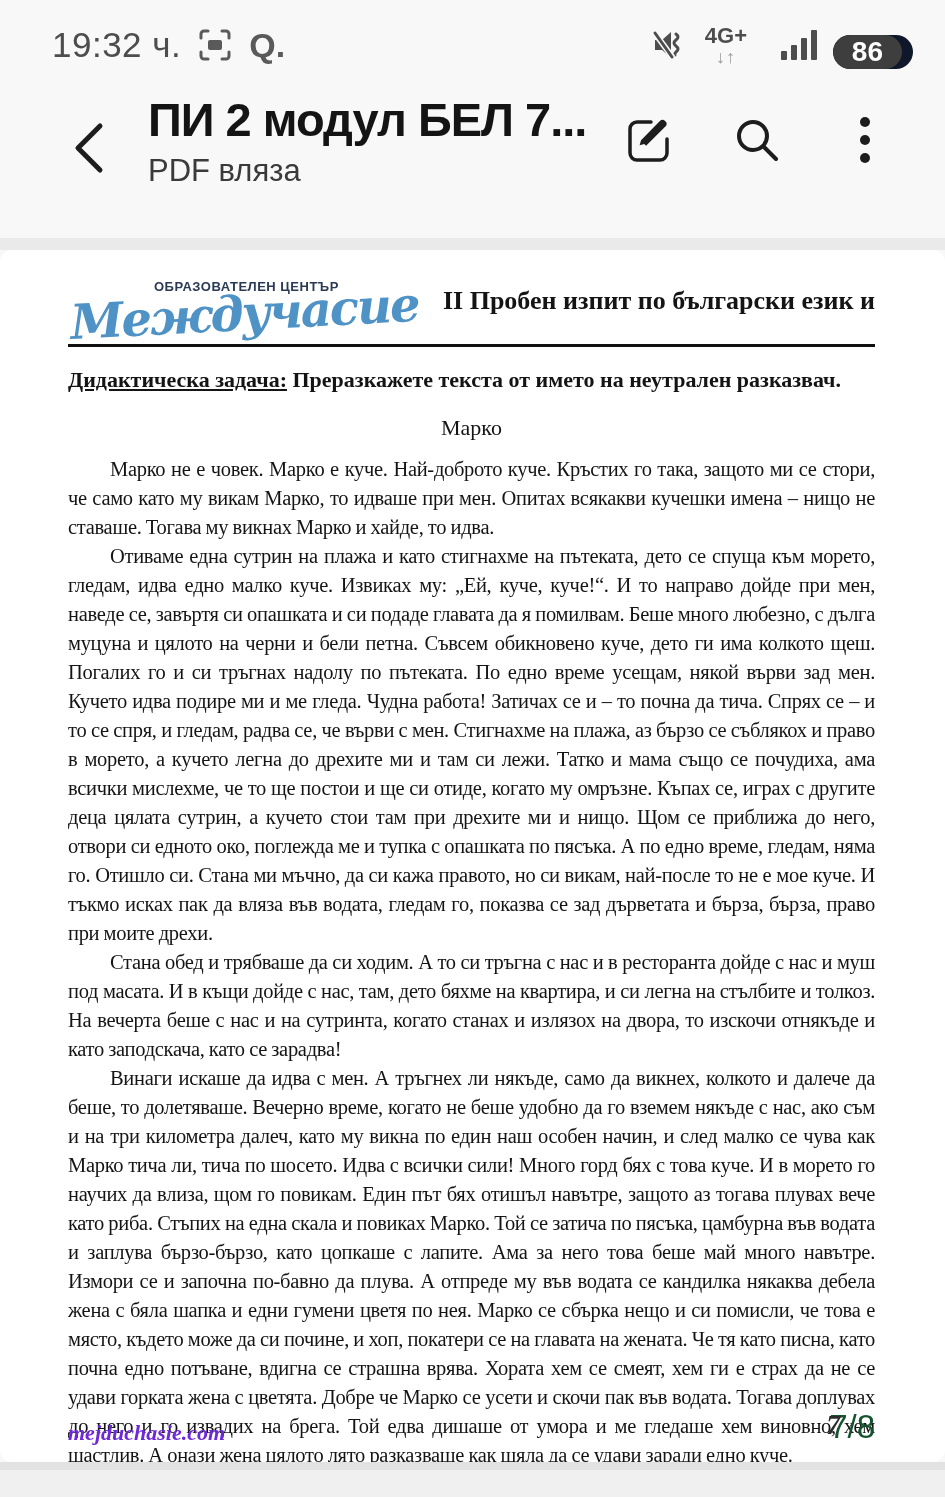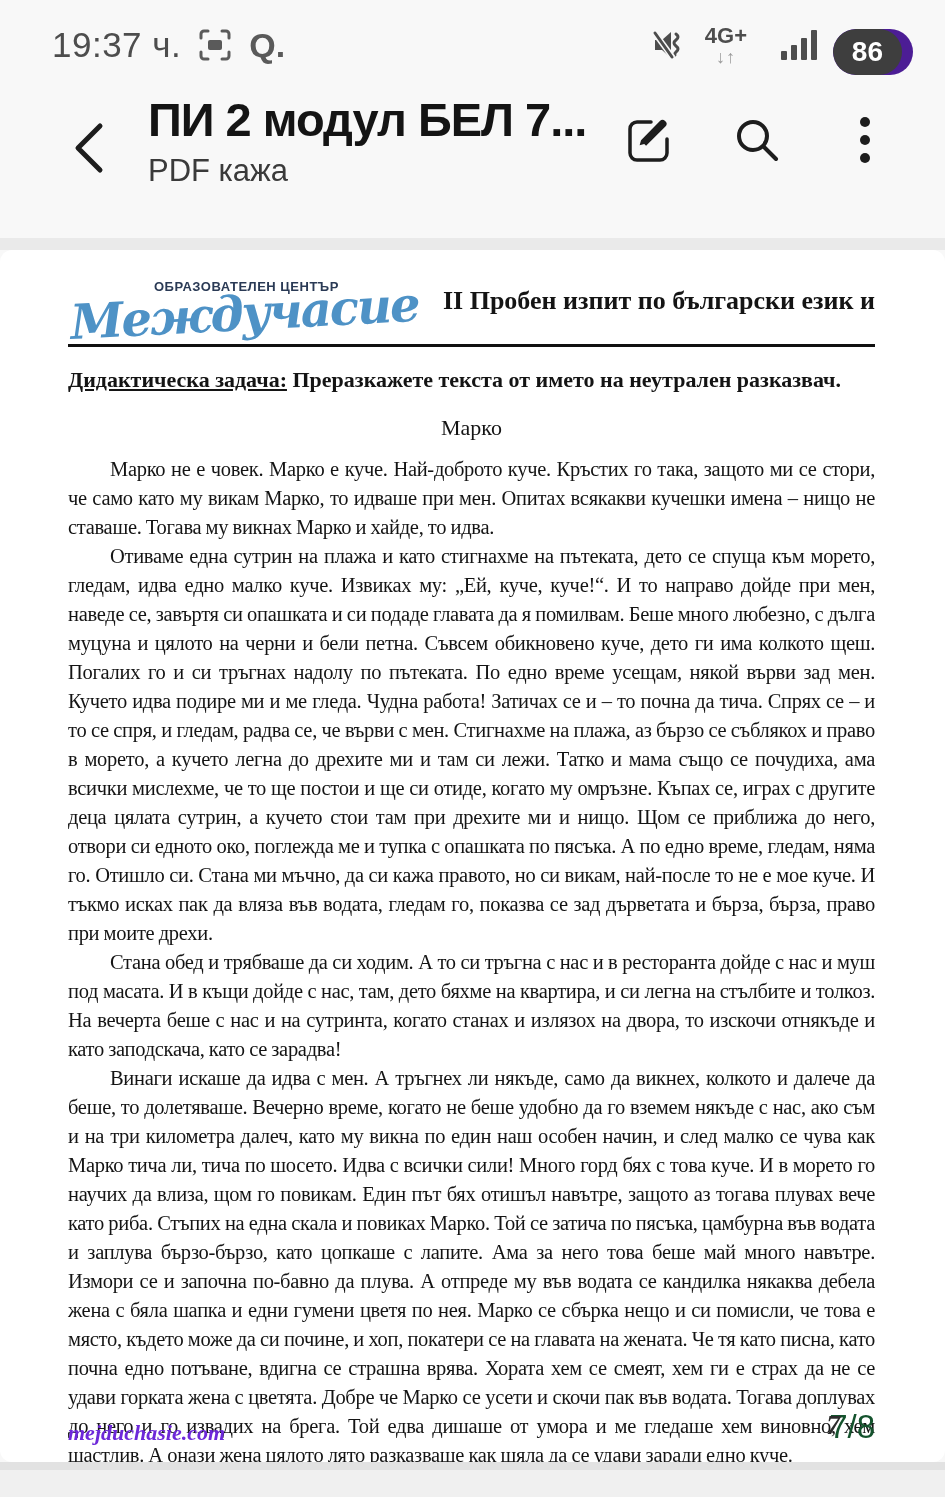--- a/index.html
+++ b/index.html
@@ -32,23 +32,23 @@
   .net-type { font-size: 22px; font-weight: 700; color: #4d4d4d; }
   .net-arrows { font-size: 18px; color: #9a9a9a; letter-spacing: 1px; margin-top: 1px; }
   .sig-bars { display: flex; align-items: flex-end; gap: 4px; height: 30px; }
   .sig-bars i { display: block; width: 6px; background: #4d4d4d; border-radius: 1px; }
   .sig-bars i:nth-child(1){height: 9px;}
   .sig-bars i:nth-child(2){height: 15px;}
   .sig-bars i:nth-child(3){height: 22px;}
   .sig-bars i:nth-child(4){height: 30px;}
   .battery {
     position: relative;
-    width: 80px; height: 46px;
+    width: 80px; height: 34px;
     border-radius: 23px;
-    background: #4c1d95;
+    background: #0f172a;
     overflow: hidden;
     display: flex; align-items: center; margin-top: 14px;
   }
   .battery .fill {
     position: absolute; left: 0; top: 0; bottom: 0;
     width: 86%;
     background: #3e3e3e;
     border-radius: 23px;
   }
   .battery .pct {
@@ -161,21 +161,21 @@
   }
   svg { display: block; }
 </style>
 </head>
 <body>
 
 <div class="screen">
 
   <div class="status-bar">
     <div class="status-left">
-      <span class="status-time">19:37 ч.</span>
+      <span class="status-time">19:32 ч.</span>
       <span>
         <svg width="36" height="36" viewBox="0 0 36 36" fill="none" stroke="#5a5a5a" stroke-width="3" stroke-linecap="round">
           <path d="M4 11 V7 a3 3 0 0 1 3-3 h4"></path>
           <path d="M25 4 h4 a3 3 0 0 1 3 3 v4"></path>
           <path d="M32 25 v4 a3 3 0 0 1-3 3 h-4"></path>
           <path d="M11 32 H7 a3 3 0 0 1-3-3 v-4"></path>
           <rect x="11" y="13" width="14" height="10" rx="2" fill="#5a5a5a" stroke="none"></rect>
         </svg>
       </span>
       <span class="q-badge">Q.</span>
@@ -207,21 +207,21 @@
   </div>
 
   <div class="app-header">
     <div class="back-btn">
       <svg width="40" height="60" viewBox="0 0 40 60" fill="none" stroke="#1d1d1d" stroke-width="5" stroke-linecap="round" stroke-linejoin="round">
         <polyline points="30,8 8,30 30,52"></polyline>
       </svg>
     </div>
     <div class="hdr-titles">
       <div class="hdr-title">ПИ 2 модул БЕЛ 7...</div>
-      <div class="hdr-subtitle">PDF кажа</div>
+      <div class="hdr-subtitle">PDF вляза</div>
     </div>
     <div class="hdr-actions">
       <div class="action-btn">
         <svg width="54" height="54" viewBox="0 0 54 54" fill="none" stroke="#1d1d1d" stroke-width="3.5" stroke-linecap="round" stroke-linejoin="round">
           <path d="M45 26 v14 a7 7 0 0 1-7 7 H15 a7 7 0 0 1-7-7 V16 a7 7 0 0 1 7-7 h14"></path>
           <path d="M22 38 l-5 1.5 L18.5 34 39 13 a4 4 0 0 1 5.7 0 l0.3 0.3 a4 4 0 0 1 0 5.7 L24 40 Z" fill="#1d1d1d" stroke="none" transform="translate(2,-4) scale(0.92)"></path>
         </svg>
       </div>
       <div class="action-btn">
         <svg width="52" height="52" viewBox="0 0 52 52" fill="none" stroke="#1d1d1d" stroke-width="4" stroke-linecap="round">

